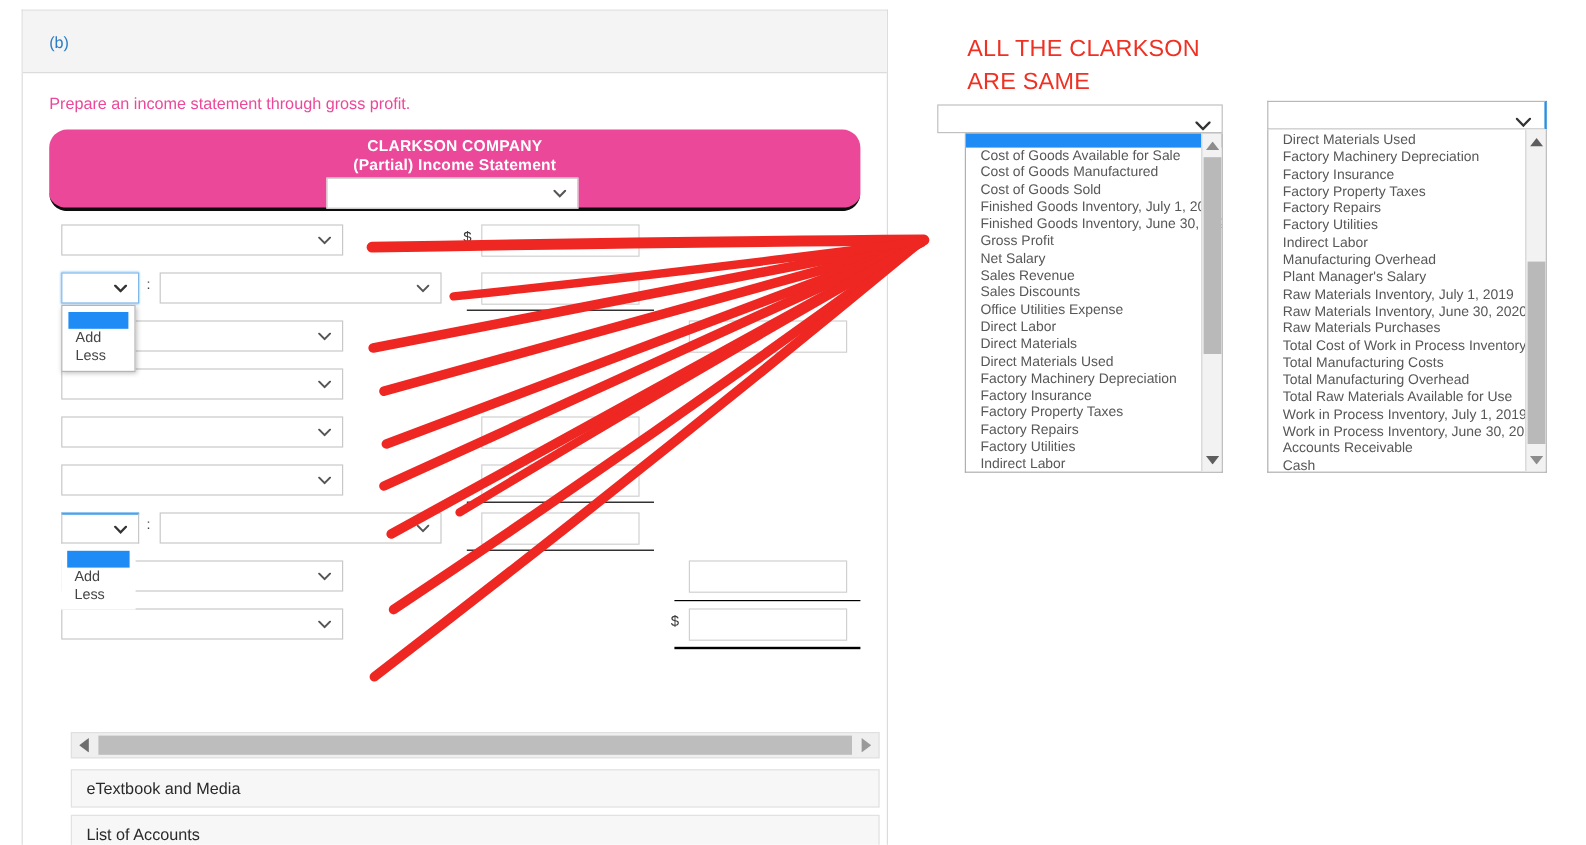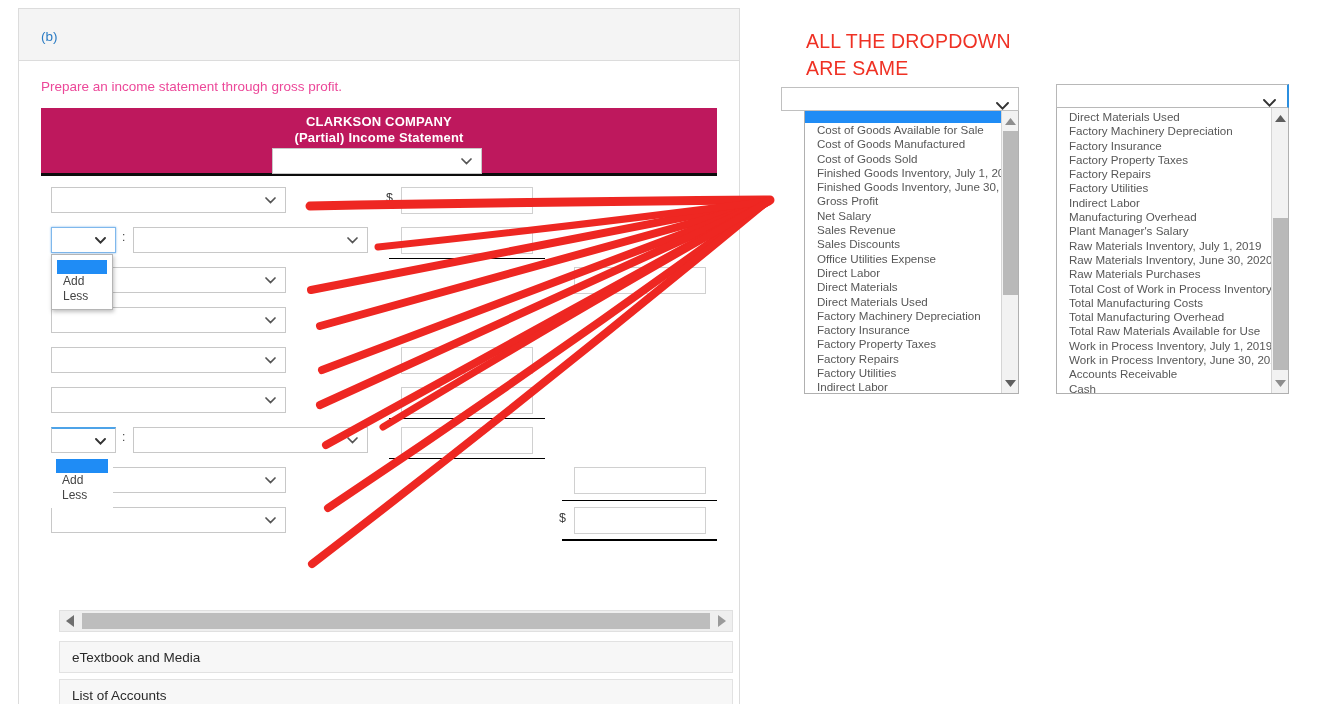--- a/index.html
+++ b/index.html
@@ -39,25 +39,26 @@
     color: #ec4899;
     margin: 0 0 14px 0;
   }
 
   
   .stmt {
     position: relative;
     width: 676px;
   }
   .stmt-header {
-    background: #be185d;
+    background: #ec4899;
     height: 68px;
     position: relative;
     padding-top: 6px;
     border-bottom: 3px solid #0d0d0d;
+    border-radius: 15px;
   }
   .stmt-title {
     color: #ffffff;
     font-weight: bold;
     font-size: 13px;
     text-align: center;
     line-height: 16px;
     letter-spacing: .2px;
   }
   .stmt-header-select {
@@ -477,21 +478,21 @@
             <path d="M1 0 L9 6 L1 12 Z" fill="#9a9a9a"></path>
           </svg>
       </div>
     </div>
 
     <button class="wide-btn" style="top:632px;">eTextbook and Media</button>
     <button class="wide-btn" style="top:670px;">List of Accounts</button>
   </div>
 
   <div class="annot-title">
-    <div>ALL THE DROPDOWN</div>
+    <div>ALL THE CLARKSON</div>
     <div>ARE SAME</div>
   </div>
 
   <div class="dd-block" style="left:781px; top:87px; width:238px;">
     <div class="dd-head">
       <span class="selval"></span>
       <span class="chev" style="position:absolute;right:9px;top:8px;width:13px;height:8px;">
         <svg width="13" height="8" viewBox="0 0 13 8">
             <path d="M1 1 L6.5 6.6 L12 1" fill="none" stroke="#333" stroke-width="1.9" stroke-linecap="round"></path>
           </svg>

